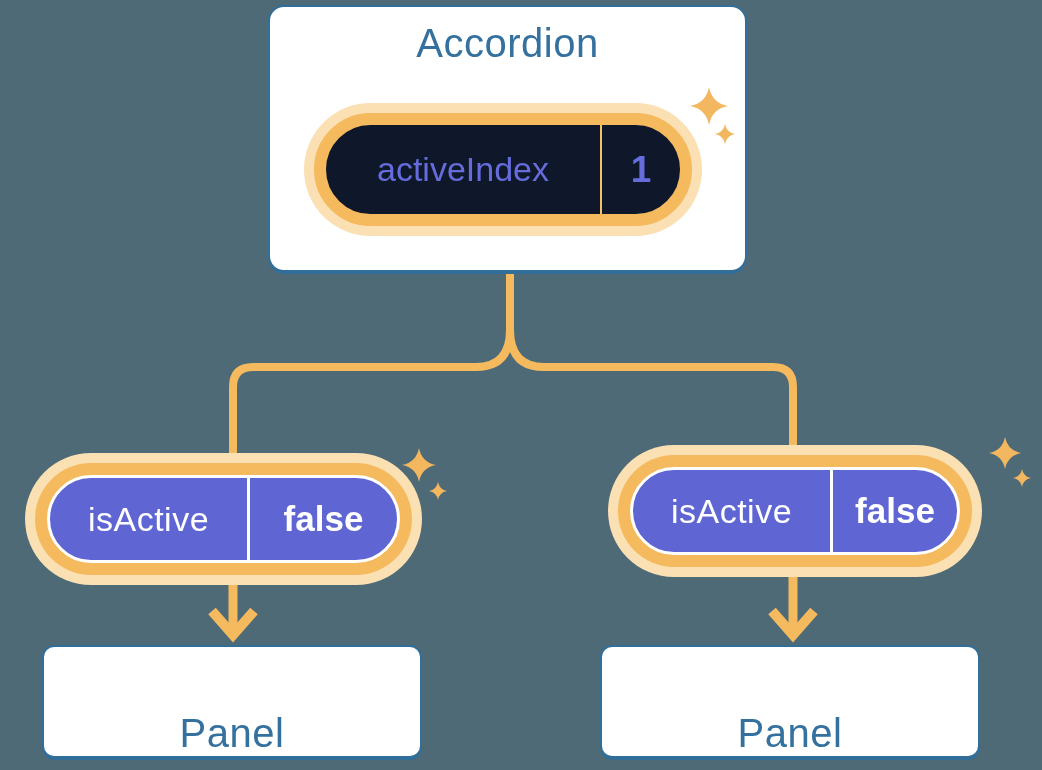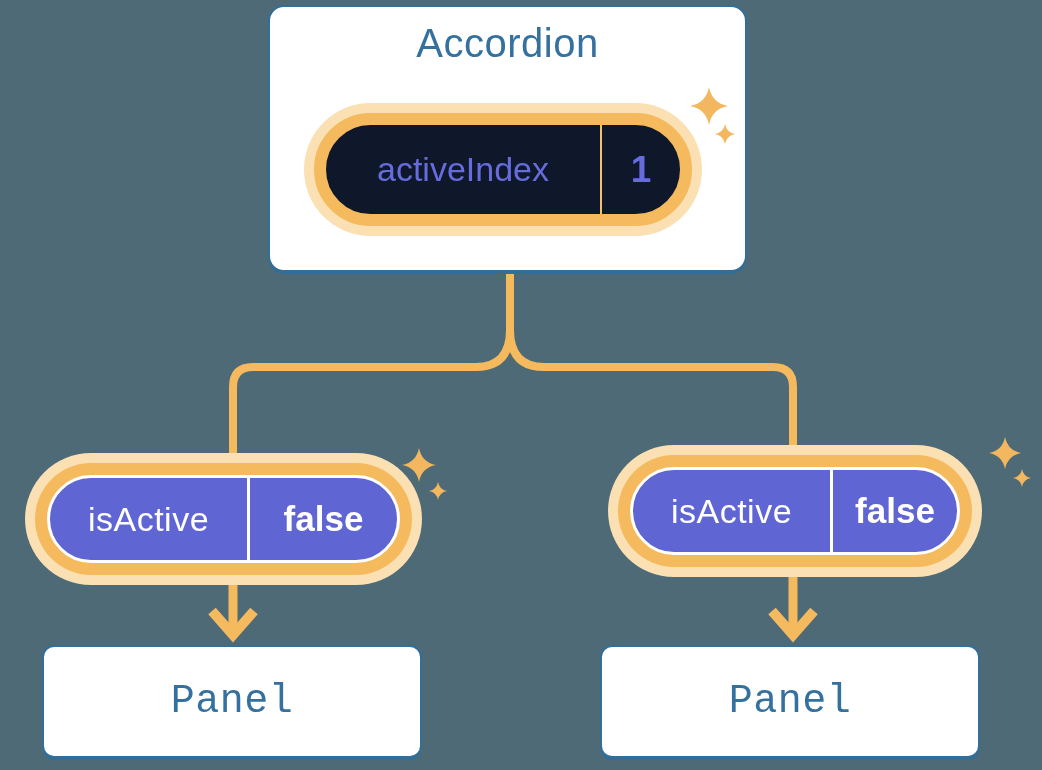--- a/index.html
+++ b/index.html
@@ -42,23 +42,22 @@
     font-size: 40px;
     font-weight: 500;
     color: var(--blue-text, #35719F);
     letter-spacing: 0.5px;
   }
   .panel-card {
     top: 645px;
     width: 380px; height: 113px;
     border-radius: 12px;
     display: flex;
-    align-items: center;
+    align-items: flex-end;
     justify-content: center;
-    font-family: Liberation Mono, monospace;
   }
   #panel-card-left  { left: 42px; }
   #panel-card-right { left: 600px; }
   .panel-label {
     font-size: 40px;
     font-weight: 500;
     color: var(--blue-text, #35719F);
     letter-spacing: 0.5px;
   }
 

